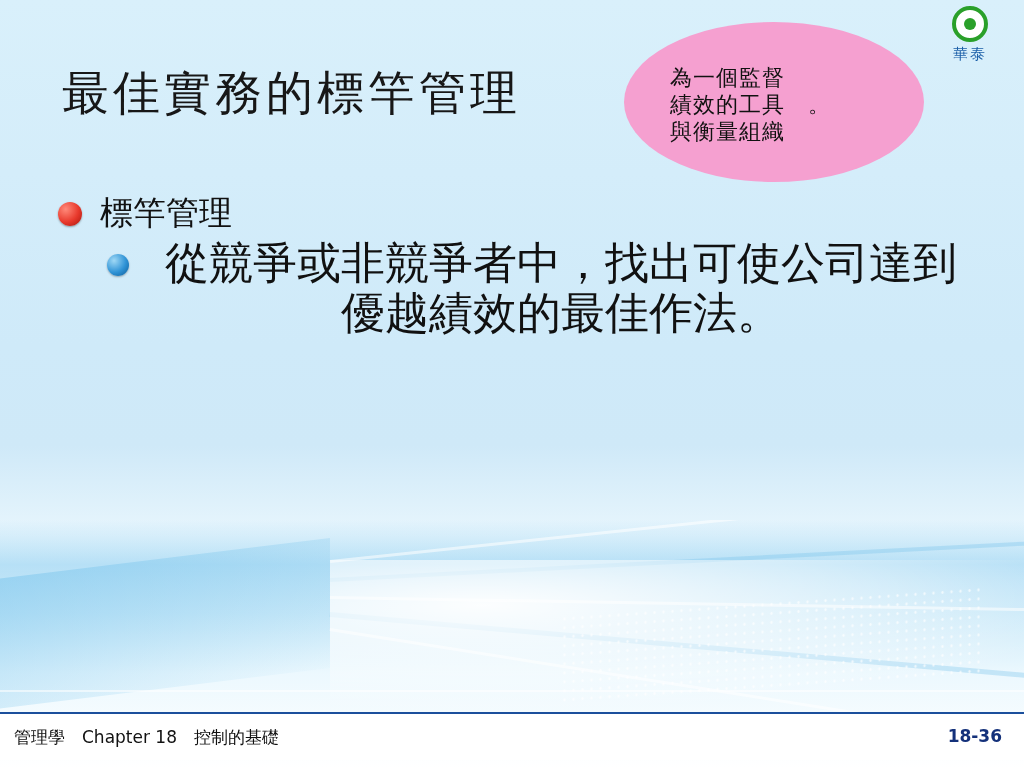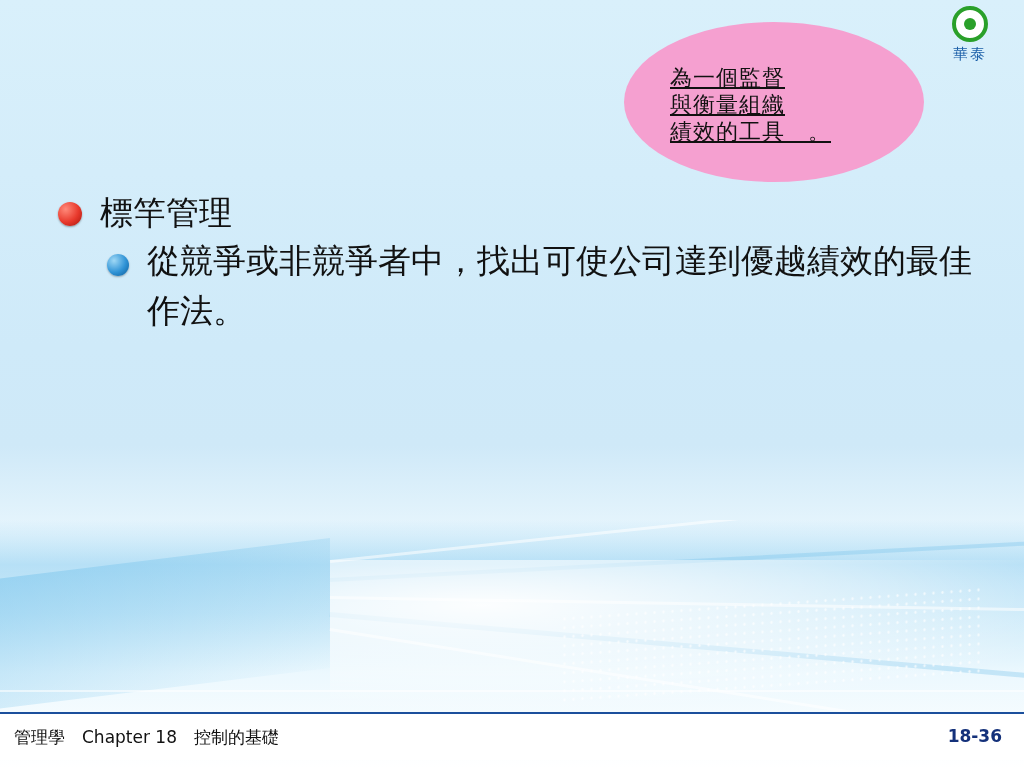--- a/index.html
+++ b/index.html
@@ -160,21 +160,20 @@
   .callout-text {
     position: absolute;
     left: 46px;
     top: 42px;
     width: 215px;
     font-size: 22px;
     line-height: 27px;
     color: #111111;
     font-family: "DejaVu Sans", sans-serif;
     letter-spacing: 1px;
-    text-decoration: underline;
   }
 
   
   .content {
     position: absolute;
     left: 55px;
     top: 190px;
     width: 920px;
   }
   .bullet-l1 {
@@ -182,25 +181,26 @@
     padding-left: 45px;
     font-size: 33px;
     line-height: 46px;
     color: #111111;
     font-family: "DejaVu Sans", sans-serif;
     margin-bottom: 3px;
   }
   .bullet-l2 {
     position: relative;
     padding-left: 92px;
-    font-size: 33px;
+    font-size: 44px;
     line-height: 50px;
     color: #111111;
-    font-family: Liberation Mono, monospace;
+    font-family: Liberation Serif, serif;
     margin-bottom: 6px;
+    text-align: center;
   }
   .dot {
     position: absolute;
     border-radius: 50%;
   }
   .dot-red {
     left: 3px;
     top: 12px;
     width: 24px;
     height: 24px;
@@ -260,28 +260,29 @@
   </div>
   <div class="bg-dots"></div>
   <div class="bg-glow"></div>
   <div class="bg-line" style="left:0; top:690px; width:1024px; opacity:0.7;"></div>
 
   <div class="logo">
     <div class="logo-ring"></div>
     <div class="logo-text">華泰</div>
   </div>
 
+  <div class="title">最佳實務的標竿管理</div>
 
   <div class="callout">
     <div class="callout-tail"></div>
     <div class="callout-body"></div>
     <div class="callout-text">
       <div>為一個監督</div>
+      <div>績效的工具　。</div>
       <div>與衡量組織</div>
-      <div>績效的工具　。</div>
     </div>
   </div>
 
   <div class="content">
     <div class="bullet-l1">
       <span class="dot dot-red"></span>
       <span>標竿管理</span>
     </div>
     <div class="bullet-l2">
       <span class="dot dot-blue"></span>

